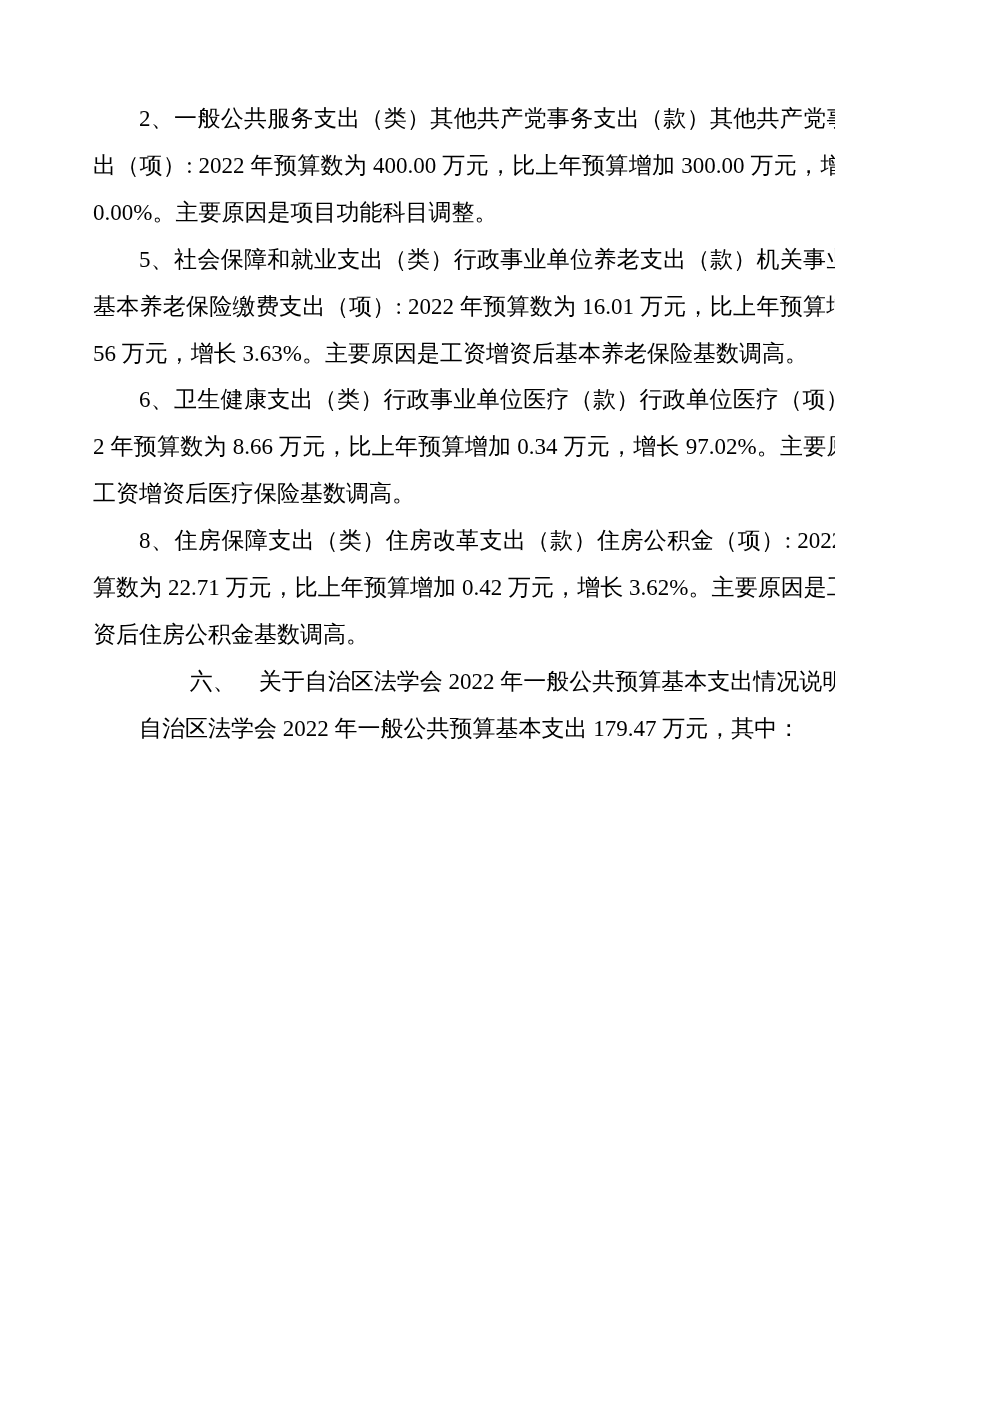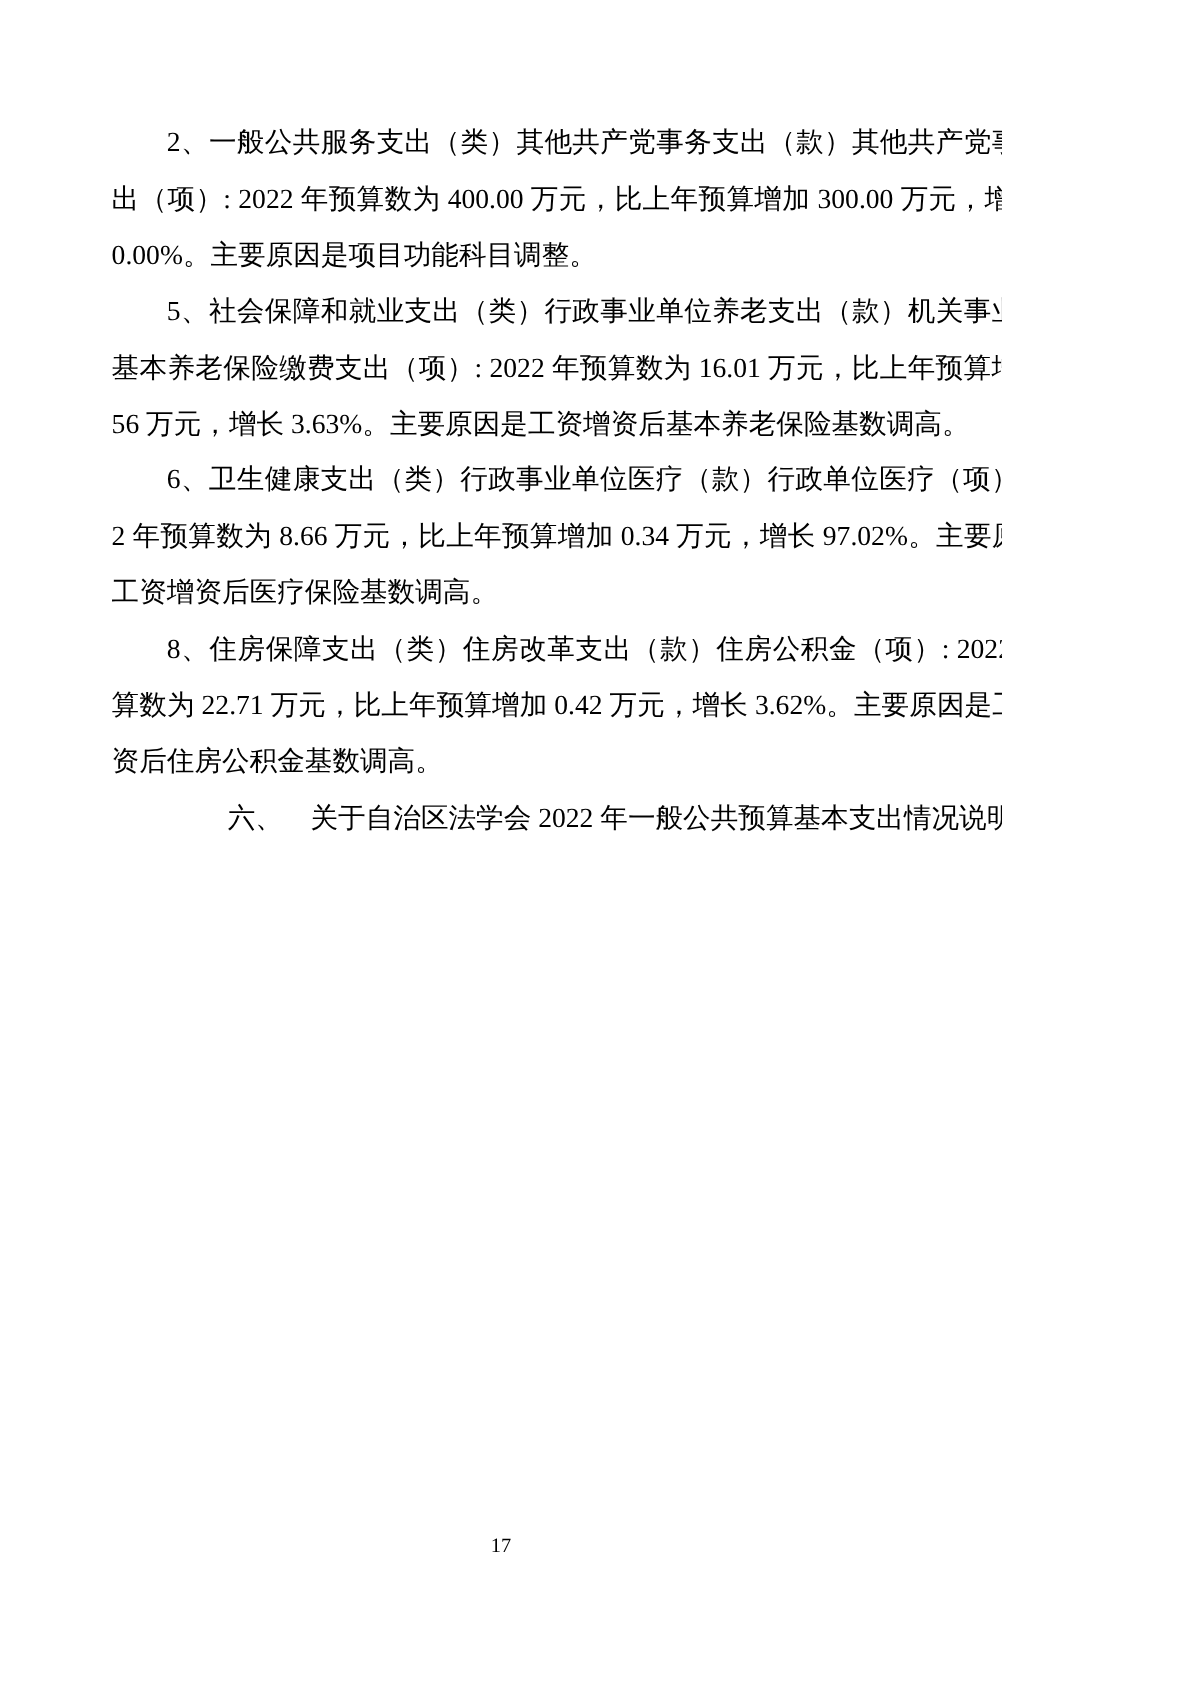--- a/index.html
+++ b/index.html
@@ -51,15 +51,15 @@
 </head>
 <body>
 
 <div class="page">
   <div class="content">
     <p>2、一般公共服务支出（类）其他共产党事务支出（款）其他共产党事务支出（项）: 2022 年预算数为 400.00 万元，比上年预算增加 300.00 万元，增长 300.00%。主要原因是项目功能科目调整。</p>
     <p>5、社会保障和就业支出（类）行政事业单位养老支出（款）机关事业单位基本养老保险缴费支出（项）: 2022 年预算数为 16.01 万元，比上年预算增加 0.56 万元，增长 3.63%。主要原因是工资增资后基本养老保险基数调高。</p>
     <p>6、卫生健康支出（类）行政事业单位医疗（款）行政单位医疗（项）: 2022 年预算数为 8.66 万元，比上年预算增加 0.34 万元，增长 97.02%。主要原因是工资增资后医疗保险基数调高。</p>
     <p>8、住房保障支出（类）住房改革支出（款）住房公积金（项）: 2022 年预算数为 22.71 万元，比上年预算增加 0.42 万元，增长 3.62%。主要原因是工资增资后住房公积金基数调高。</p>
     <p class="heading">六、　关于自治区法学会 2022 年一般公共预算基本支出情况说明</p>
+    <p>自治区法学会 2022 年一般公共预算基本支出 179.47 万元，其中：</p>
   </div>
-  <div class="footer">17</div>
 </div>
 
 </body></html>

